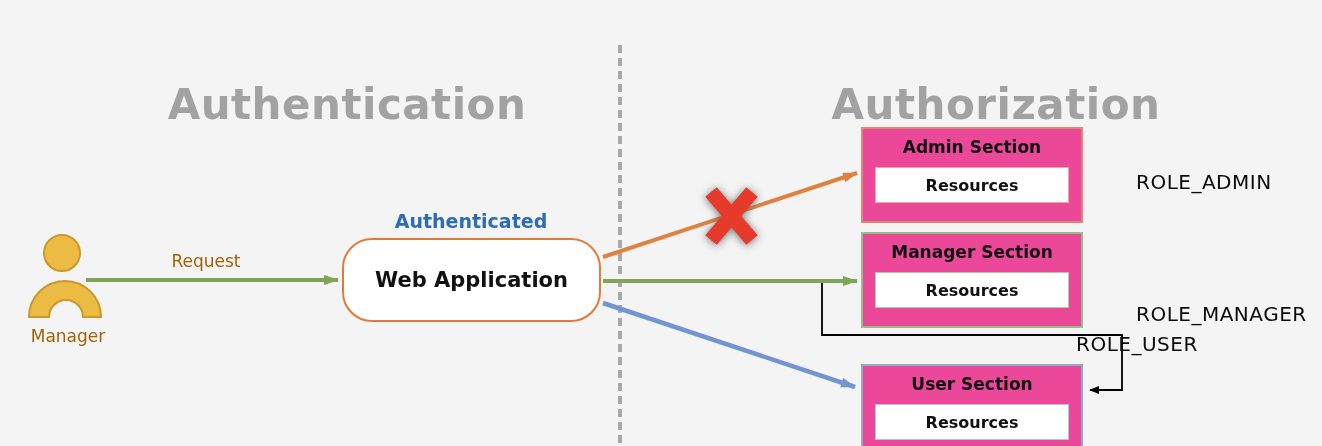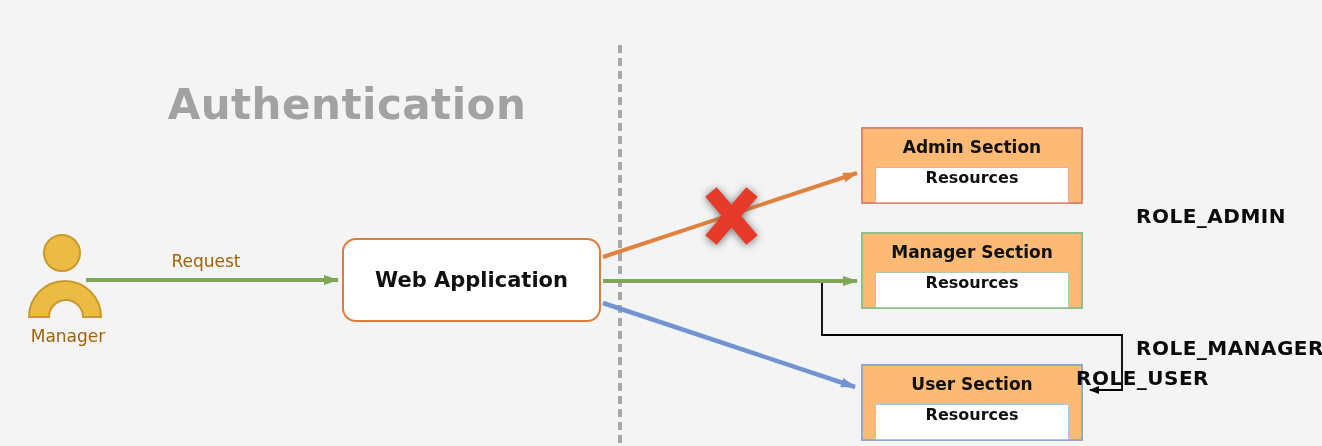--- a/index.html
+++ b/index.html
@@ -25,46 +25,46 @@
   }
   .label-plain { font-size: 17px; color: #a16207; }
   .authenticated {
     width: 200px; text-align: center;
     font-size: 19px; font-weight: bold; color: #2E6DB5;
   }
   .webapp-box {
     left: 342px; top: 238px; width: 259px; height: 84px;
     background: #FFFFFF;
     border: 2.5px solid #E07B39;
-    border-radius: 14px;
+    border-radius: 30px;
     display: flex; align-items: center; justify-content: center;
     box-sizing: border-box;
     font-size: 21px; font-weight: bold; color: #111;
   }
   .section-box {
-    left: 861px; width: 222px; height: 77px;
-    background: #fdba74;
+    left: 861px; width: 222px; height: 96px;
+    background: #ec4899;
     border: 2px solid;
     box-sizing: border-box;
   }
   .section-title {
     position: absolute; left: 0; top: 8px; width: 100%;
     text-align: center;
     font-size: 17px; font-weight: bold; color: #111;
   }
   .resources-box {
     position: absolute; left: 12px; top: 38px; width: 194px; height: 36px;
     background: #FFFFFF;
     border: 1.5px solid;
     box-sizing: border-box;
-    display: flex; align-items: flex-start; justify-content: center;
+    display: flex; align-items: center; justify-content: center;
     font-size: 16px; font-weight: bold; color: #111;
   }
   .role-label {
-    font-size: 20px; font-weight: bold; color: #0b0b0b; letter-spacing: 0.5px; margin-top: 34px;
+    font-size: 20px; font-weight: normal; color: #0b0b0b; letter-spacing: 0.5px;
   }
   .redx { filter: drop-shadow(0px 1px 4px rgba(90,90,90,0.85)); }
 </style>
 </head>
 <body>
 
 <div class="canvas">
 
   <svg class="layer" width="1322" height="446" viewBox="0 0 1322 446">
     <defs>
@@ -99,25 +99,27 @@
 
     <polyline points="822,283 822,335 1122,335 1122,390 1090,390" fill="none" stroke="#000000" stroke-width="1.8" marker-end="url(#mBlack)"></polyline>
 
     <g class="redx">
       <line x1="711" y1="192" x2="752" y2="240" stroke="#E63B2A" stroke-width="15"></line>
       <line x1="752" y1="192" x2="711" y2="240" stroke="#E63B2A" stroke-width="15"></line>
     </g>
   </svg>
 
   <div class="abs heading" style="left:97px; top:44px;">Authentication</div>
+  <div class="abs heading" style="left:746px; top:44px;">Authorization</div>
 
   <div class="abs label-plain" style="left:18px; top:326px; width:100px; text-align:center;">Manager</div>
 
   <div class="abs label-plain" style="left:131px; top:251px; width:150px; text-align:center;">Request</div>
 
+  <div class="abs authenticated" style="left:371px; top:210px;">Authenticated</div>
 
   <div class="abs webapp-box">
     <span>Web Application</span>
   </div>
 
   <div class="abs section-box" style="top:127px; border-color:#DB8776;">
     <div class="section-title">Admin Section</div>
     <div class="resources-box" style="border-color:#ECA99A;">
       <span>Resources</span>
     </div>

